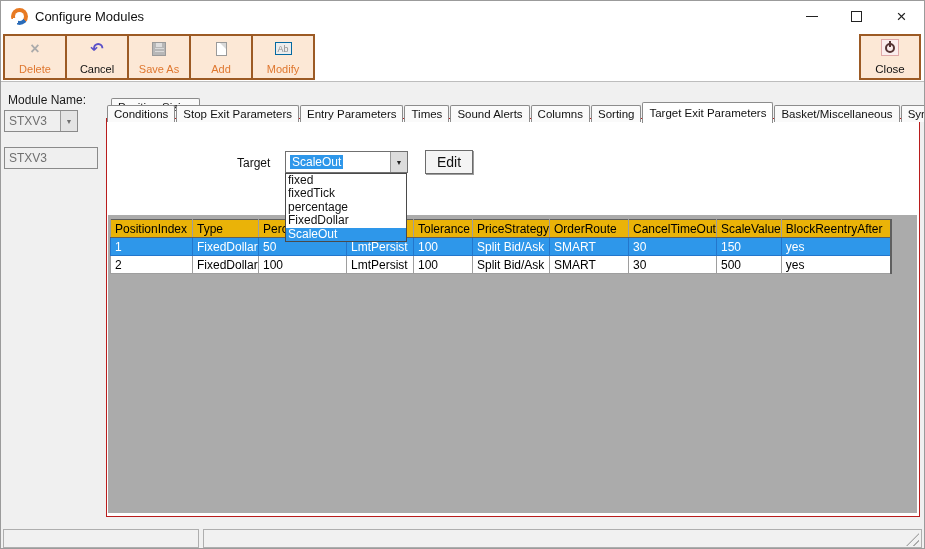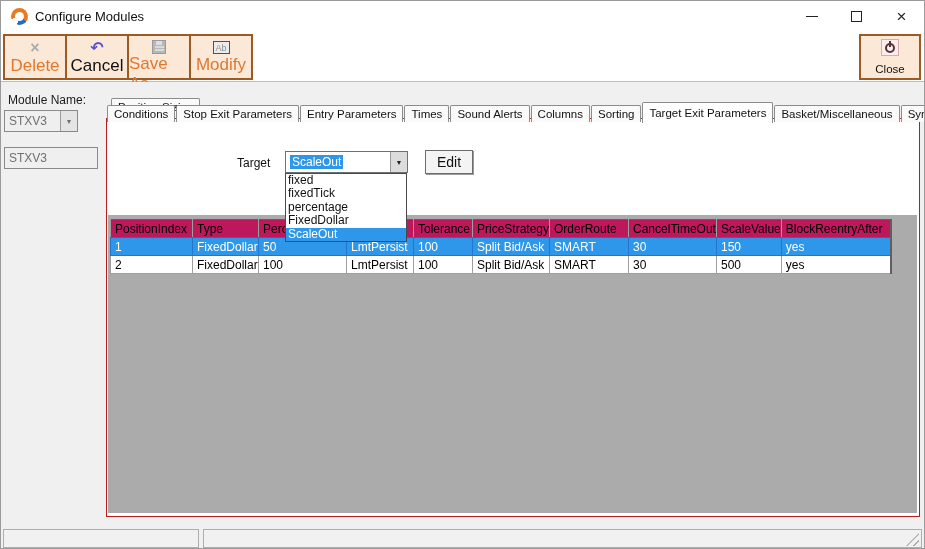--- a/index.html
+++ b/index.html
@@ -18,21 +18,21 @@
   .winbtn.cls{right:0;font-size:17px;line-height:17px;}
   .glyph-min{width:12px;height:0;border-top:1px solid #222;}
   .glyph-max{width:11px;height:11px;border:1px solid #222;}
 
   
   .toolbar{position:absolute;left:0;top:31px;width:100%;height:50px;background:#ffffff;border-bottom:1px solid #bdbdbd;}
   .tb-group{position:absolute;left:2px;top:2px;display:flex;}
   .tb-btn{width:64px;height:46px;background:#fce8d6;border:2px solid #9c5a24;margin-left:-2px;
     display:flex;flex-direction:column;align-items:center;justify-content:space-between;padding:4px 0 3px 0;}
   .tb-btn:first-child{margin-left:0;}
-  .tb-btn .lbl{font-size:17px;color:#df772f;}
+  .tb-btn .lbl{font-size:11px;color:#df772f;}
   .tb-btn .lbl.dark{color:#111;}
   .tb-ico{height:17px;display:flex;align-items:center;justify-content:center;}
   .ico-x{font-size:16px;font-weight:bold;color:#ababab;line-height:16px;}
   .ico-undo{font-size:16px;font-weight:bold;color:#5b51c8;line-height:16px;}
   .ico-floppy{position:relative;width:14px;height:14px;background:#b7b7b7;border:1px solid #9a9a9a;}
   .ico-floppy::before{content:"";position:absolute;left:3px;top:0;width:6px;height:4px;background:#dedede;}
   .ico-floppy::after{content:"";position:absolute;left:2px;bottom:1px;width:9px;height:6px;
     background:repeating-linear-gradient(#dadada 0 1.5px,#b7b7b7 1.5px 3px);}
   .ico-floppy.save{background:#5e5e5e;border-color:#4c4c4c;}
   .ico-floppy.save::before{background:#c9c9c9;}
@@ -85,21 +85,21 @@
   .dropdown{position:absolute;left:178px;top:54px;width:122px;background:#ffffff;border:1px solid #4a4a4a;z-index:7;}
   .dd-item{height:13.4px;line-height:13px;font-size:12px;color:#111;padding-left:2px;white-space:nowrap;overflow:hidden;}
   .dd-item.selected{background:#2e97ea;color:#ffffff;}
 
   
   .grid-control{position:absolute;left:1px;top:96px;width:809px;height:298px;background:#ababab;}
   table.grid{position:absolute;left:2px;top:4px;border-collapse:collapse;table-layout:fixed;background:#ffffff;
     border:1px solid #5f5f5f;border-right-width:2px;}
   table.grid th,table.grid td{border:1px solid #9e9e9e;font-weight:normal;text-align:left;
     font-size:12px;height:18px;padding:0 0 0 4px;white-space:nowrap;overflow:hidden;}
-  table.grid th{background:#be185d;color:#000;border-bottom:1px solid #5f5f5f;border-top:none;}
+  table.grid th{background:#eab308;color:#000;border-bottom:1px solid #5f5f5f;border-top:none;}
   table.grid tr.sel td{background:#2e97ea;color:#ffffff;border-color:#2376cc;}
   table.grid tr.norm td{background:#ffffff;color:#000;}
 
   
   .status-panel{position:absolute;height:19px;background:#f1f1f1;border:1px solid #aeaeae;}
   .sp-left{left:2px;top:447px;width:196px;}
   .sp-right{left:202px;top:447px;width:719px;}
   .grip{position:absolute;right:5px;top:451px;width:13px;height:13px;
     background:repeating-linear-gradient(135deg,#ababab 0 1.5px,transparent 1.5px 4.5px);
     clip-path:polygon(100% 0,100% 100%,0 100%);}
@@ -135,20 +135,26 @@
         <span class="tb-ico">
             <span class="ico-undo">↶</span>
           </span>
         <span class="lbl dark">Cancel</span>
       </div>
       <div class="tb-btn">
         <span class="tb-ico">
             <span class="ico-floppy"></span>
           </span>
         <span class="lbl">Save As</span>
+      </div>
+      <div class="tb-btn">
+        <span class="tb-ico">
+            <span class="ico-page"></span>
+          </span>
+        <span class="lbl">Add</span>
       </div>
       <div class="tb-btn">
         <span class="tb-ico">
             <span class="ico-ab">Ab</span>
           </span>
         <span class="lbl">Modify</span>
       </div>
     </div>
     <div class="tb-close">
       <span class="ico-power-box">

